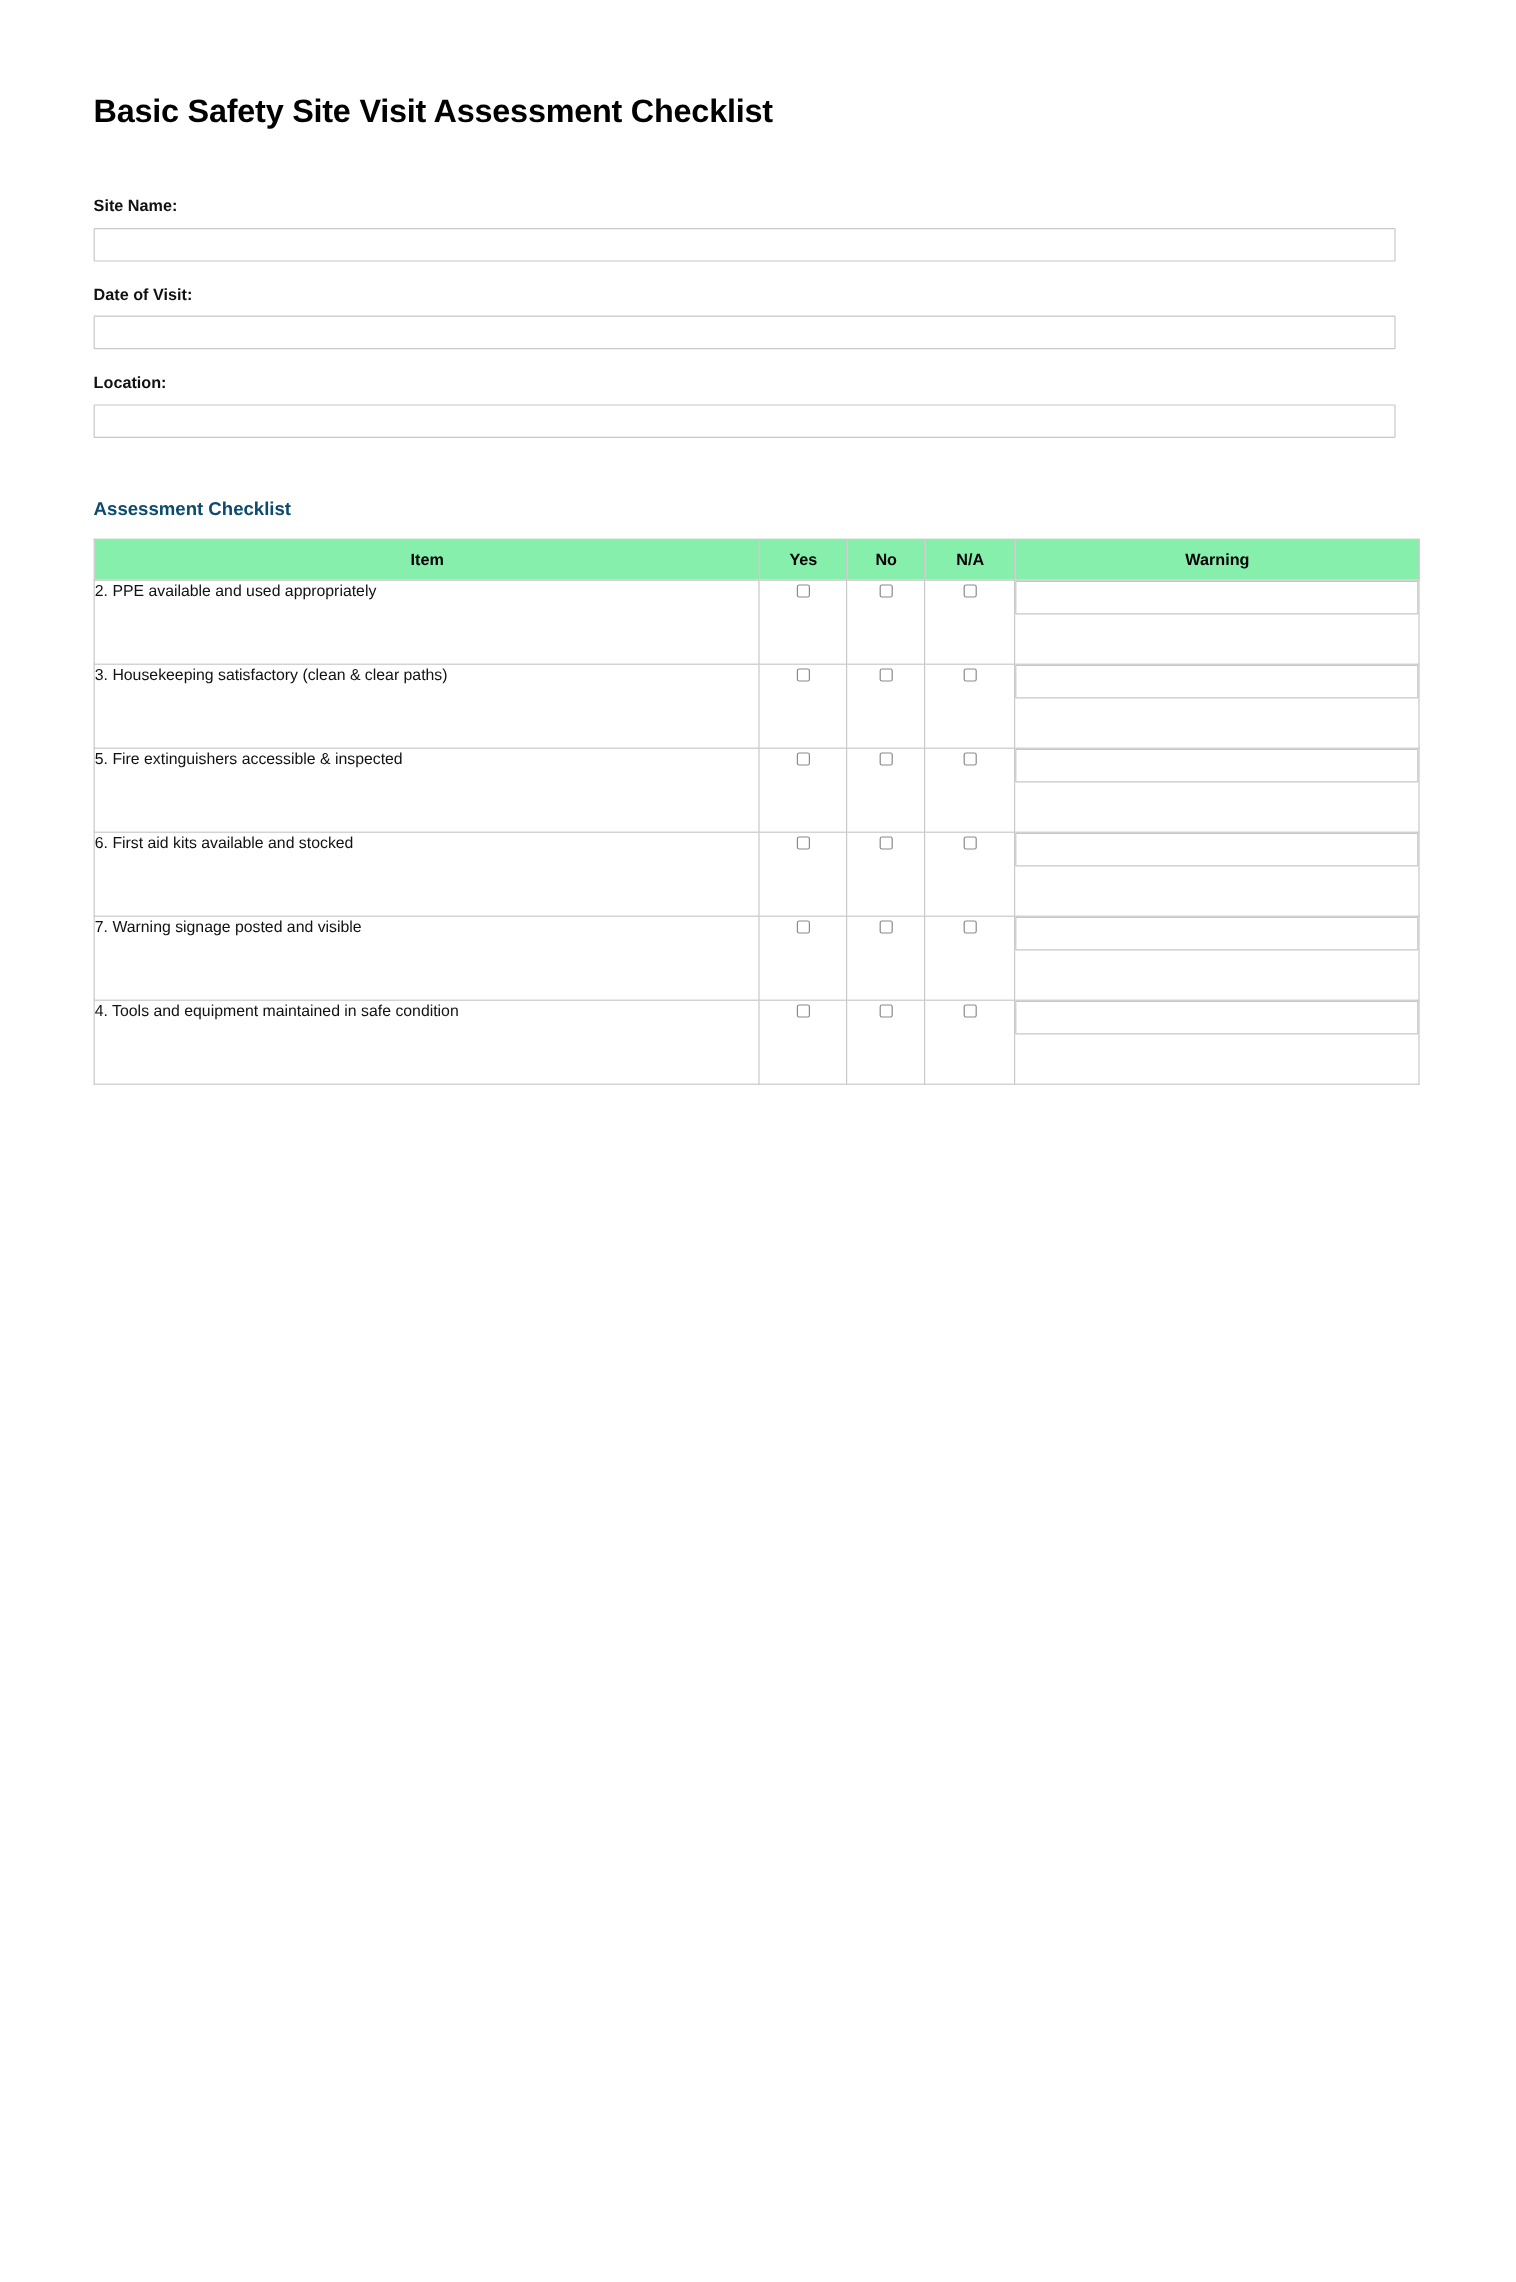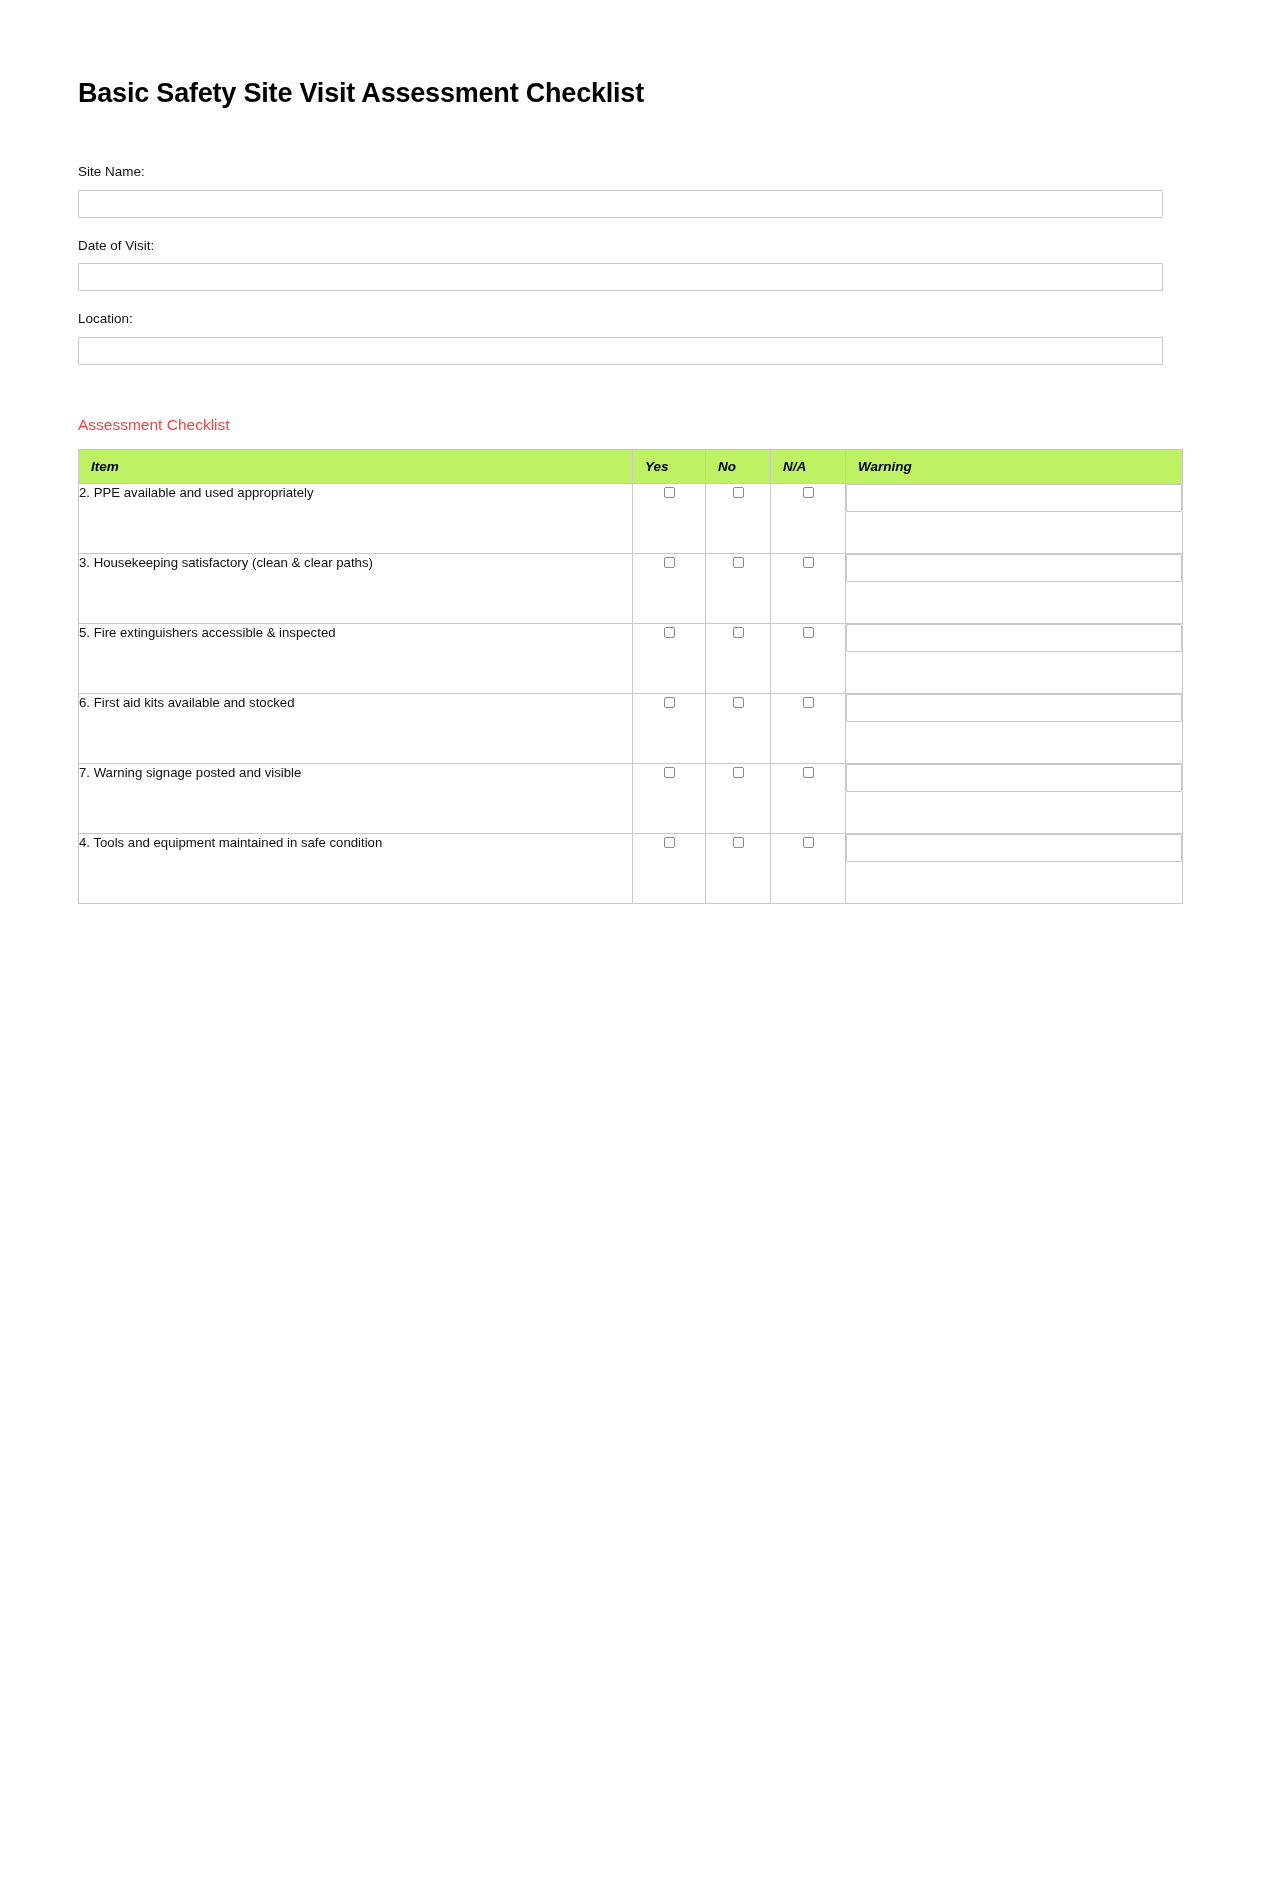--- a/index.html
+++ b/index.html
@@ -45,64 +45,63 @@
     color: #000;
   }
   .field-group {
     margin-bottom: 19px;
   }
   .field-label {
     font-size: 13.5px;
     line-height: 1.3;
     color: #111;
     margin-bottom: 9px;
-    font-weight: normal;
+    font-weight: bold;
   }
   .field-input {
     display: block;
     width: 1085px;
     height: 28px;
     border: 1px solid #c8c8c8;
     background: #ffffff;
     border-radius: 1px;
     font-family: "Liberation Sans", sans-serif;
     font-size: 13px;
     padding: 2px 6px;
     color: #000;
     outline: none;
   }
   .section-heading {
     font-size: 15.5px;
-    font-weight: normal;
-    color: #ef4444;
+    font-weight: bold;
+    color: #0c4a6e;
     margin: 50px 0 14px 0;
     line-height: 1.3;
   }
   table.checklist {
     border-collapse: collapse;
     width: 1104px;
     table-layout: fixed;
     font-size: 13px;
   }
   table.checklist th,
   table.checklist td {
     border: 1px solid #c9c9c9;
     vertical-align: top;
     padding: 0;
   }
   table.checklist thead th {
     font-weight: bold;
     font-size: 13.5px;
-    text-align: left;
+    text-align: center;
     height: 34px;
     padding: 8px 11px 8px 12px;
     vertical-align: middle;
-    background: #bef264;
-    color: #000;
-    font-style: italic;
+    background: #86efac;
+    color: #000;
   }
   col.c-item   { width: 554px; }
   col.c-yes    { width: 73px; }
   col.c-no     { width: 65px; }
   col.c-na     { width: 75px; }
   col.c-comm   { width: 337px; }
 
   table.checklist tbody td {
     height: 70px;
   }

